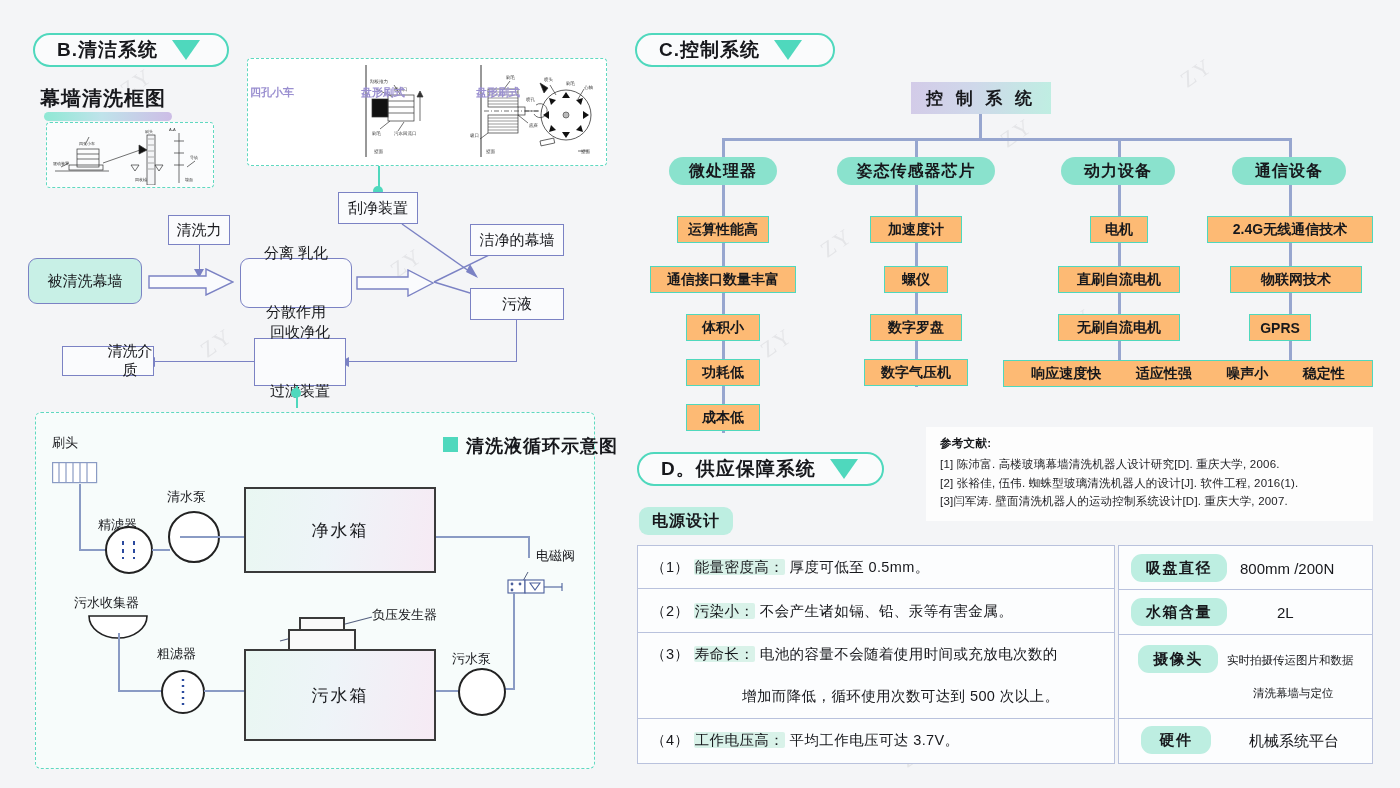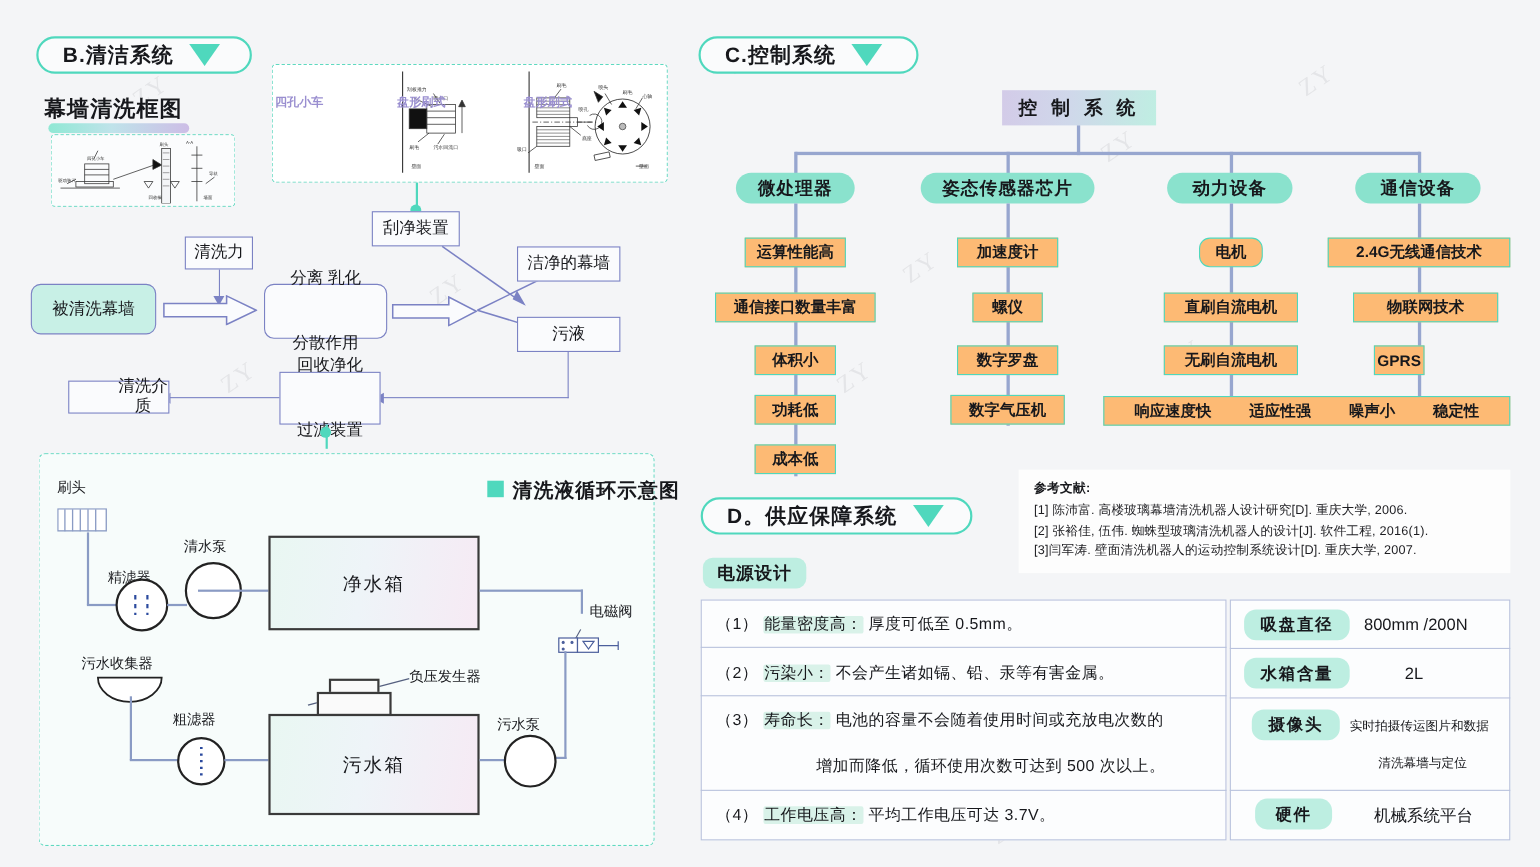--- a/index.html
+++ b/index.html
@@ -471,42 +471,42 @@
     </div>
   <div class="leaf" style="left:864px;top:359px;width:104px;height:27px;">
       <span>数字气压机</span>
     </div>
 
   <div class="tline v" style="left:1118px;top:138px;height:20px;"></div>
   <div class="branchhead" style="left:1061px;top:157px;width:114px;height:28px;">
     <span>动力设备</span>
   </div>
   <div class="tline v" style="left:1118px;top:185px;height:175px;"></div>
-  <div class="leaf" style="left:1090px;top:216px;width:58px;height:27px;border-radius:10px;">
+  <div class="leaf" style="left:1090px;top:216px;width:58px;height:27px;">
       <span>电机</span>
     </div>
   <div class="leaf" style="left:1058px;top:266px;width:122px;height:27px;">
       <span>直刷自流电机</span>
     </div>
   <div class="leaf" style="left:1058px;top:314px;width:122px;height:27px;">
       <span>无刷自流电机</span>
     </div>
 
   <div class="tline v" style="left:1289px;top:138px;height:20px;"></div>
   <div class="branchhead" style="left:1232px;top:157px;width:114px;height:28px;">
     <span>通信设备</span>
   </div>
   <div class="tline v" style="left:1289px;top:185px;height:175px;"></div>
   <div class="leaf" style="left:1207px;top:216px;width:166px;height:27px;">
       <span>2.4G无线通信技术</span>
     </div>
   <div class="leaf" style="left:1230px;top:266px;width:132px;height:27px;">
       <span>物联网技术</span>
     </div>
-  <div class="leaf" style="left:1249px;top:314px;width:46px;height:27px;align-items:center;">
+  <div class="leaf" style="left:1249px;top:314px;width:62px;height:27px;align-items:center;">
       <span>GPRS</span>
     </div>
 
   <div class="leaf" style="left:1003px;top:360px;width:370px;height:27px;justify-content:space-around;padding:0 10px;">
     <span>响应速度快</span>
     <span>适应性强</span>
     <span>噪声小</span>
     <span>稳定性</span>
   </div>
 

